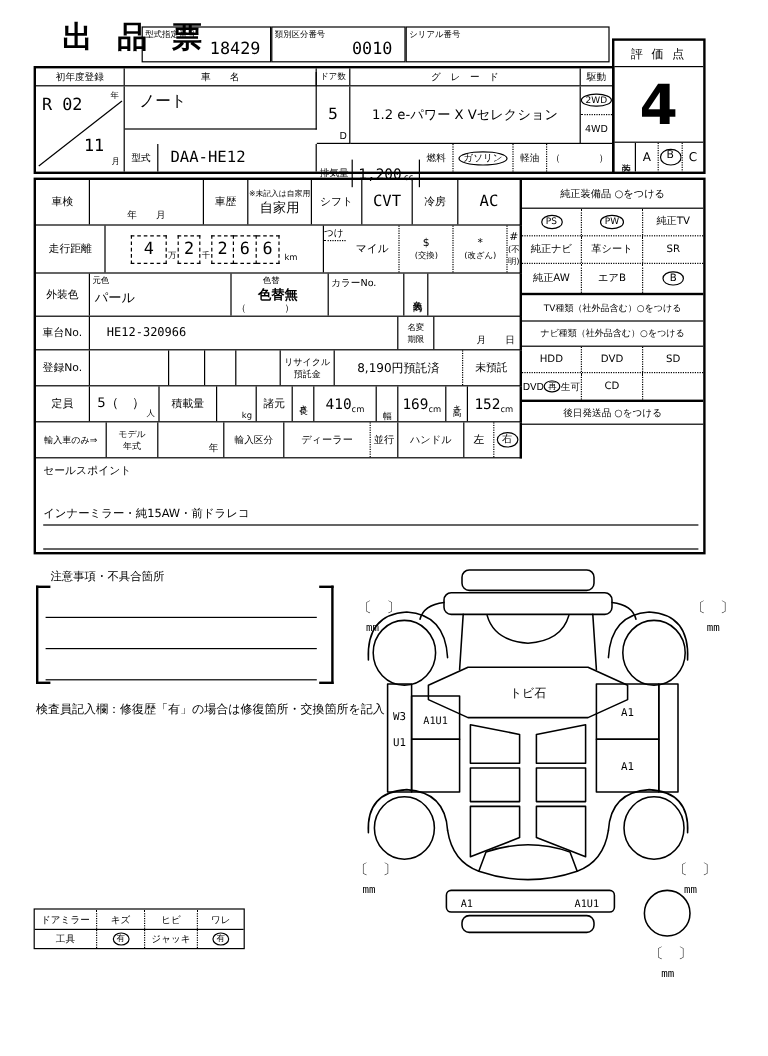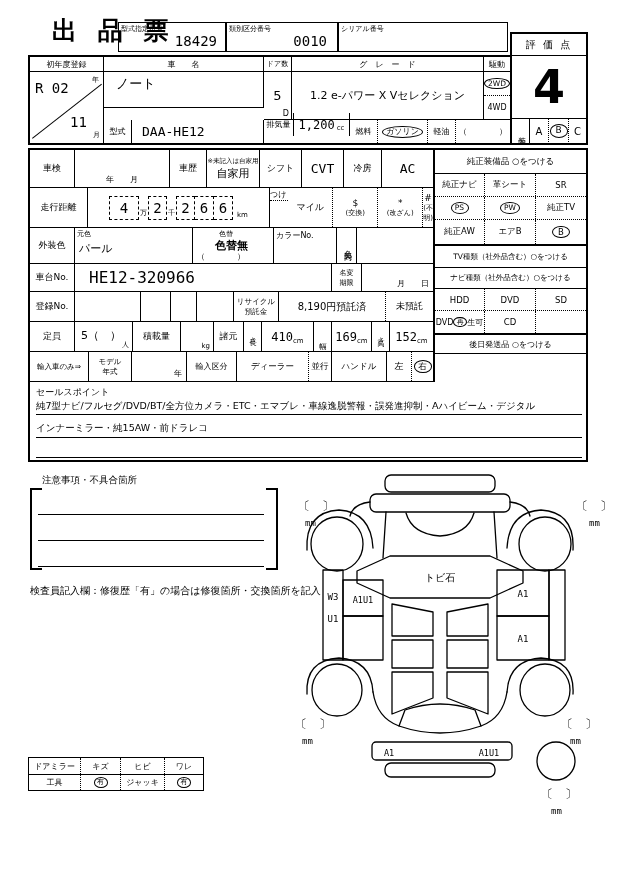--- a/index.html
+++ b/index.html
@@ -79,21 +79,21 @@
     <div class="fx" style="height:100%;font-size:13px">5</div>
     <span class="abs lbl" style="right:2px;bottom:1px">D</span>
   </div>
   <div class="abs br bb fx" style="left:262px;top:15px;width:192px;height:48px;font-size:11px">1.2 e-パワー X Vセレクション</div>
   <div class="abs bb" style="left:454px;top:15px;width:26px;height:48px">
     <div class="fx bbd" style="height:24px">
         <span class="circ" style="font-size:7.5px">2WD</span>
       </div>
     <div class="fx" style="height:23px;font-size:8px">4WD</div>
   </div>
-  <div class="abs br" style="left:234px;top:56px;width:86px;height:23px;display:flex">
+  <div class="abs br" style="left:234px;top:76px;width:86px;height:23px;display:flex">
     <div class="fx br lbl" style="width:30px">排気量</div>
     <div class="fx mono" style="flex:1;font-size:12px">
       <span>1,200</span>
       <span class="tiny" style="margin:6px 0 0 2px;font-family:'DejaVu Sans',sans-serif">cc</span>
     </div>
   </div>
   <div class="abs" style="left:320px;top:63px;width:160px;height:23px;display:flex">
     <div class="fx brd lbl" style="width:28px">燃料</div>
     <div class="fx brd" style="width:50px">
         <span class="circ" style="font-size:8px">ガソリン</span>
@@ -164,21 +164,21 @@
     </div>
     <div class="br" style="width:62px;position:relative">
       <span class="abs lbl" style="left:2px;top:2px">カラーNo.</span>
     </div>
     <div class="fx br vt" style="width:20px;font-size:8px">内装色</div>
     <div style="flex:1"></div>
   </div>
 
   <div class="abs bb" style="left:0;top:114px;width:405px;height:28px;display:flex;border-right:2px solid #000">
     <div class="fx br" style="width:45px;font-size:9px">車台No.</div>
-    <div class="fx br mono" style="width:257px;font-size:16px;justify-content:flex-start;padding-left:14px">HE12-320966</div>
+    <div class="fx br mono" style="width:257px;font-size:10px;justify-content:flex-start;padding-left:14px">HE12-320966</div>
     <div class="col br" style="width:30px">
       <span class="tiny">名変</span>
       <span class="tiny">期限</span>
     </div>
     <div class="fx" style="flex:1;align-items:flex-end;justify-content:flex-end;padding:0 4px 2px 0;font-size:8px">月　　日</div>
   </div>
 
   <div class="abs bb" style="left:0;top:142px;width:405px;height:30px;display:flex;border-right:2px solid #000">
     <div class="fx br" style="width:45px;font-size:9px">登録No.</div>
     <div class="br" style="width:65px"></div>
@@ -234,32 +234,32 @@
     <div class="fx br" style="width:55px;font-size:8.5px">ハンドル</div>
     <div class="fx brd" style="width:25px;font-size:9px">左</div>
     <div class="fx" style="flex:1">
         <span class="circ" style="font-size:8.5px">右</span>
       </div>
   </div>
 
   <div class="abs" style="left:405px;top:0;width:151px;height:244px">
     <div class="fx" style="height:24px;font-size:8.5px;border-bottom:1.5px solid #000">純正装備品 ○をつける</div>
     <div class="bbd" style="display:flex;height:22px">
+      <div class="fx brd" style="width:50px">
+          <span class="circ" style="font-size:7.5px">PS</span>
+        </div>
+      <div class="fx brd" style="width:51px">
+          <span class="circ" style="font-size:7.5px">PW</span>
+        </div>
+      <div class="fx" style="flex:1;font-size:8.5px">純正TV</div>
+    </div>
+    <div class="bbd" style="display:flex;height:22px">
       <div class="fx brd" style="width:50px;font-size:8.5px">純正ナビ</div>
       <div class="fx brd" style="width:51px;font-size:8.5px">革シート</div>
       <div class="fx" style="flex:1;font-size:8.5px">SR</div>
-    </div>
-    <div class="bbd" style="display:flex;height:22px">
-      <div class="fx brd" style="width:50px">
-          <span class="circ" style="font-size:7.5px">PS</span>
-        </div>
-      <div class="fx brd" style="width:51px">
-          <span class="circ" style="font-size:7.5px">PW</span>
-        </div>
-      <div class="fx" style="flex:1;font-size:8.5px">純正TV</div>
     </div>
     <div class="bb2" style="display:flex;height:24px">
       <div class="fx brd" style="width:50px;font-size:8.5px">純正AW</div>
       <div class="fx brd" style="width:51px;font-size:8.5px">エアB</div>
       <div class="fx" style="flex:1">
           <span class="circ" style="font-size:8.5px">B</span>
         </div>
     </div>
     <div class="fx bb" style="height:22px;font-size:7.5px">TV種類（社外品含む）○をつける</div>
     <div class="fx bb" style="height:21px;font-size:7.5px">ナビ種類（社外品含む）○をつける</div>
@@ -274,21 +274,20 @@
           <span class="circ" style="font-size:7px;padding:0 1px">再</span>
           <span>生可</span>
       </div>
       <div class="fx brd" style="width:51px;font-size:8.5px">CD</div>
       <div class="fx" style="flex:1"></div>
     </div>
     <div class="fx bb" style="height:19px;font-size:8px">後日発送品 ○をつける</div>
   </div>
 
   <span class="abs" style="left:6px;top:236px;font-size:9px">セールスポイント</span>
-  <div class="abs bb" style="left:6px;top:250px;width:546px;height:15px;font-size:9.5px;white-space:nowrap;overflow:hidden">純7型ナビ/フルセグ/DVD/BT/全方位カメラ・ETC・エマブレ・車線逸脱警報・誤発進抑制・Aハイビーム・デジタル</div>
   <div class="abs bb" style="left:6px;top:272px;width:546px;height:16px;font-size:9.5px">インナーミラー・純15AW・前ドラレコ</div>
   <div class="abs bb" style="left:6px;top:294px;width:546px;height:14px"></div>
 </div>
 
 <span class="abs" style="left:42px;top:474px;font-size:9.5px">注意事項・不具合箇所</span>
 <div class="abs" style="left:30px;top:488px;width:12px;height:82px;border-left:2px solid #000;border-top:2px solid #000;border-bottom:2px solid #000"></div>
 <div class="abs" style="left:266px;top:488px;width:12px;height:82px;border-right:2px solid #000;border-top:2px solid #000;border-bottom:2px solid #000"></div>
 <div class="abs" style="left:38px;top:514px;width:226px;border-top:1px solid #000"></div>
 <div class="abs" style="left:38px;top:540px;width:226px;border-top:1px solid #000"></div>
 <div class="abs" style="left:38px;top:566px;width:226px;border-top:1px solid #000"></div>

